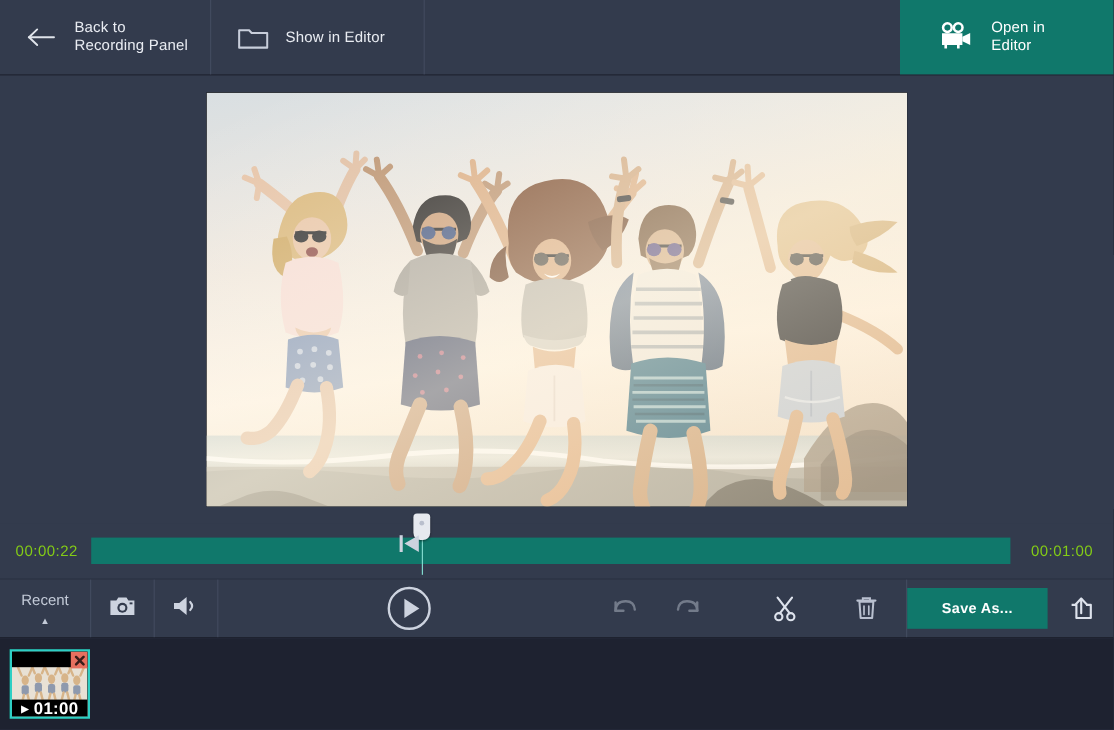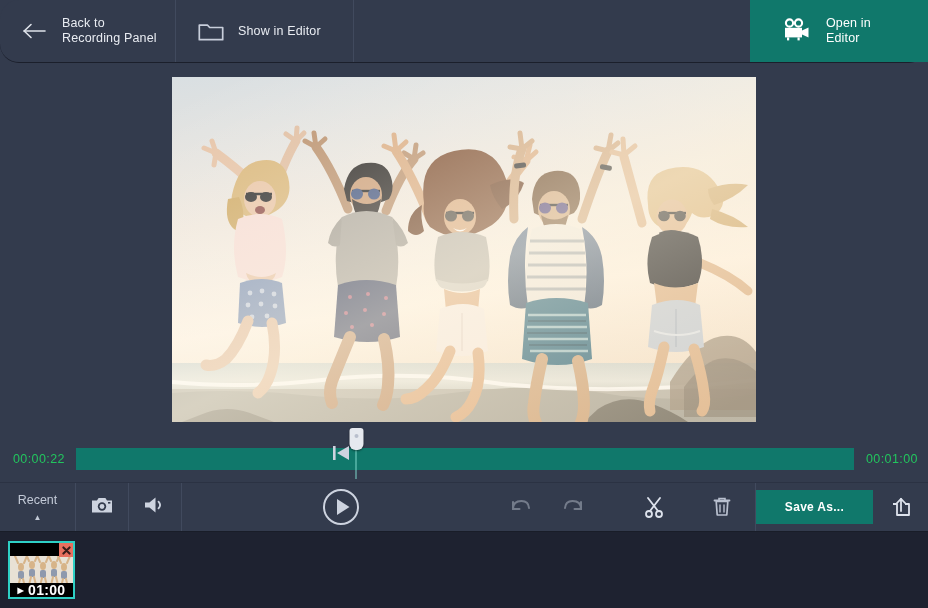--- a/index.html
+++ b/index.html
@@ -26,21 +26,20 @@
   
   .header {
     position: relative;
     height: 63px;
     flex: 0 0 63px;
     background: #333b4d;
     display: flex;
     align-items: stretch;
     border-bottom: 1px solid #1b1f2b;
     box-sizing: border-box;
-    border-radius: 19px;
   }
   .hdr-btn {
     display: flex;
     align-items: center;
     box-sizing: border-box;
     cursor: pointer;
     user-select: none;
   }
   .hdr-back {
     width: 176px;
@@ -99,28 +98,28 @@
   
   .timeline {
     position: relative;
     flex: 0 0 46px;
     height: 46px;
     background: #333b4d;
     display: flex;
     align-items: center;
   }
   .tl-time {
-    color: #22c55e;
+    color: #84cc16;
     font-size: 12.5px;
     letter-spacing: .4px;
     white-space: nowrap;
     user-select: none;
   }
   .tl-time.left  { margin-left: 13px; width: 62px; }
-  .tl-time.right { width: 62px; text-align: left; }
+  .tl-time.right { margin-right: 12px; width: 62px; text-align: center; }
   .tl-track {
     position: relative;
     flex: 1 1 auto;
     height: 22px;
     margin: 0 12px 0 1px;
     background: #10786b;
   }
   .tl-playhead {
     position: absolute;
     top: -9px;

